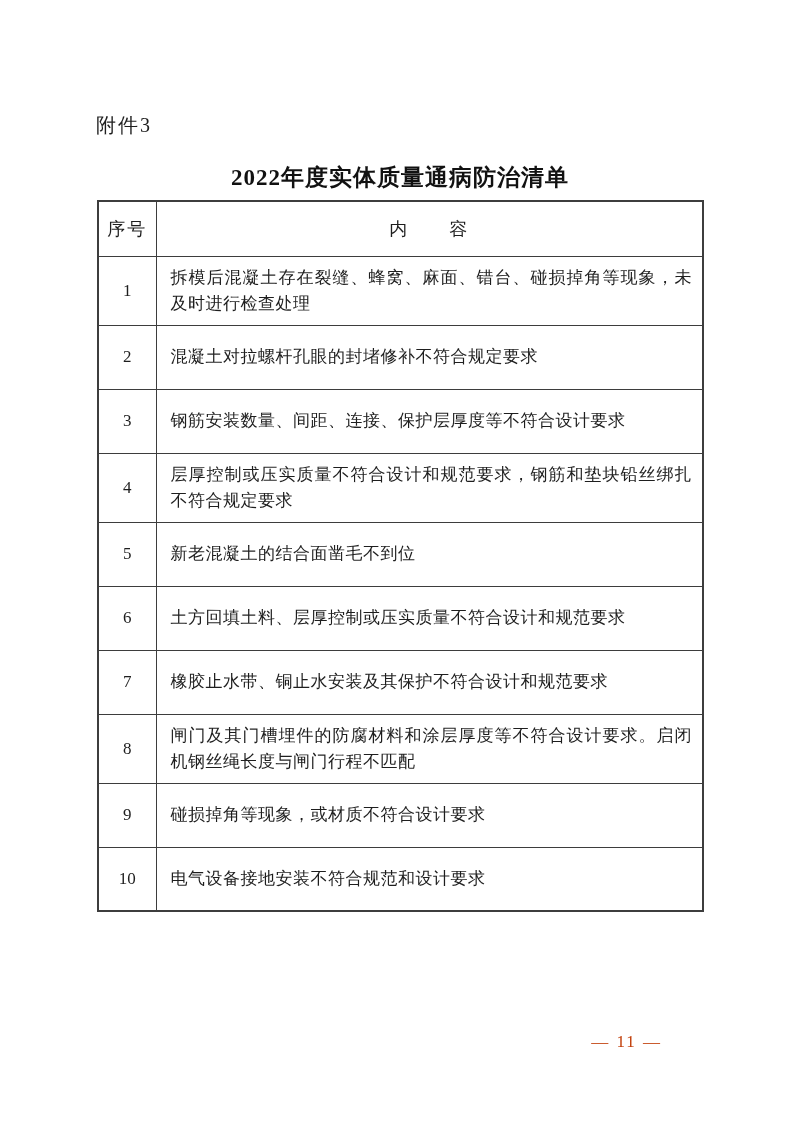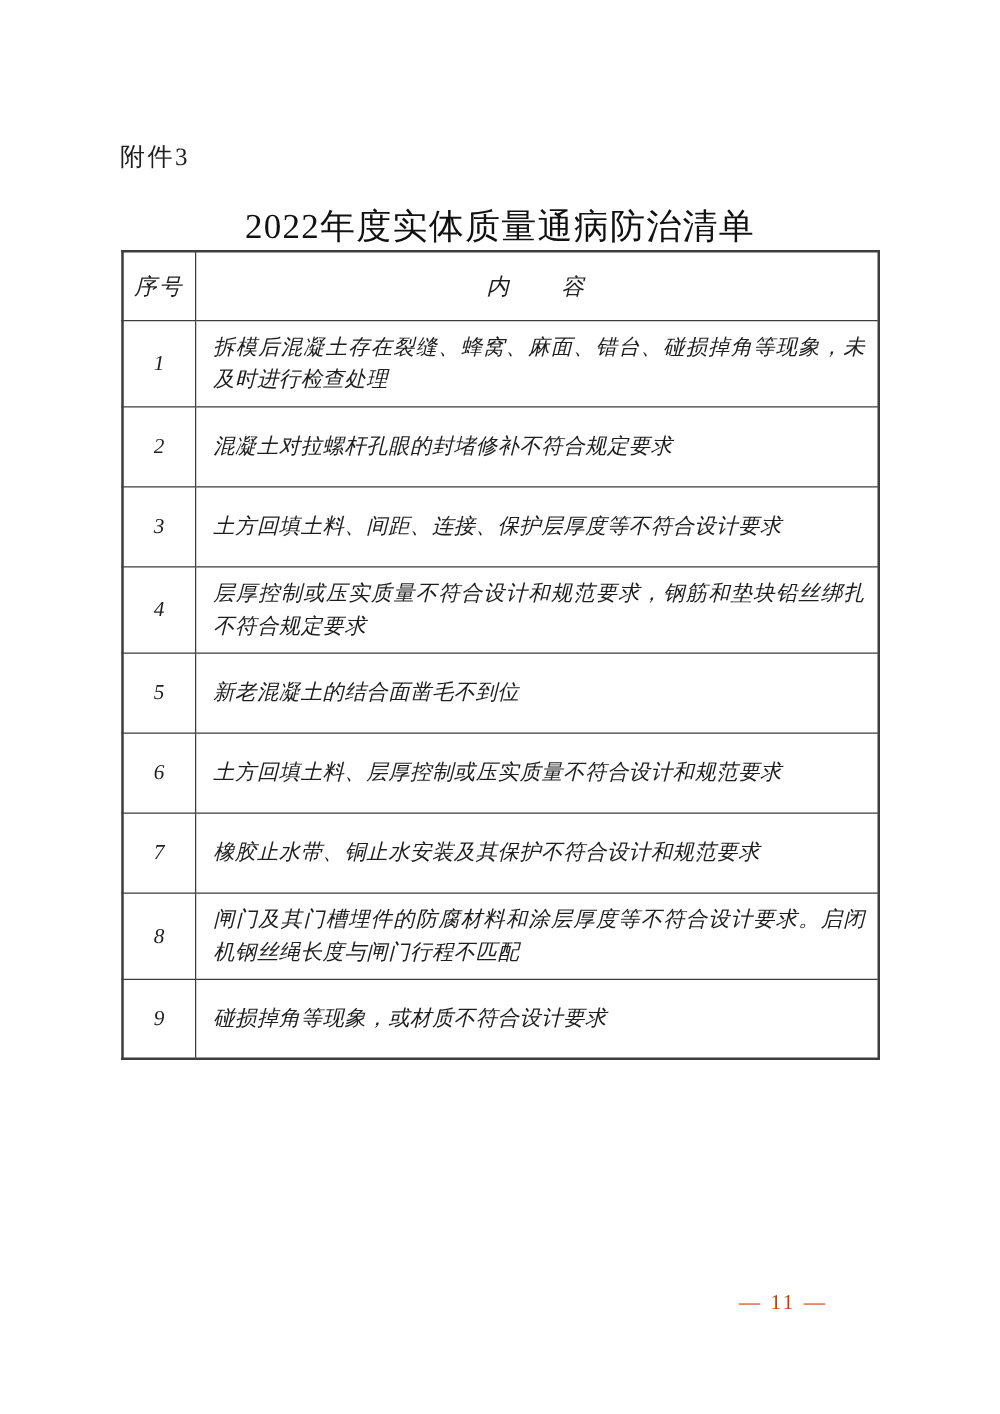--- a/index.html
+++ b/index.html
@@ -24,41 +24,40 @@
     font-size: 20px;
     letter-spacing: 2px;
     color: #1e1e1e;
   }
   .doc-title {
     position: absolute;
     left: 0;
     top: 148px;
     width: 100%;
     text-align: center;
-    font-size: 28px;
-    font-weight: normal;
+    font-size: 23px;
+    font-weight: bold;
     letter-spacing: 1px;
     color: #111;
   }
   .defects-table {
     position: absolute;
     left: 97px;
     top: 186px;
     width: 607px;
     border-collapse: collapse;
     table-layout: fixed;
   }
   .defects-table td, .defects-table th {
     border: 1px solid #3d3d3d;
     vertical-align: middle;
     font-weight: normal;
   }
   .defects-table {
     border: 2px solid #3d3d3d;
-    font-style: italic;
   }
   .col-index { width: 58px; }
   .defects-table th {
     height: 55px;
     font-size: 18px;
     letter-spacing: 2px;
     text-align: center;
     color: #1e1e1e;
   }
   .defects-table td {
@@ -110,21 +109,21 @@
       <tr>
         <td class="cell-index">1</td>
         <td class="cell-content">拆模后混凝土存在裂缝、蜂窝、麻面、错台、碰损掉角等现象，未及时进行检查处理</td>
       </tr>
       <tr>
         <td class="cell-index">2</td>
         <td class="cell-content">混凝土对拉螺杆孔眼的封堵修补不符合规定要求</td>
       </tr>
       <tr>
         <td class="cell-index">3</td>
-        <td class="cell-content">土方回填土料、间距、连接、保护层厚度等不符合设计要求</td>
+        <td class="cell-content">钢筋安装数量、间距、连接、保护层厚度等不符合设计要求</td>
       </tr>
       <tr>
         <td class="cell-index">4</td>
         <td class="cell-content">层厚控制或压实质量不符合设计和规范要求，钢筋和垫块铅丝绑扎不符合规定要求</td>
       </tr>
       <tr>
         <td class="cell-index">5</td>
         <td class="cell-content">新老混凝土的结合面凿毛不到位</td>
       </tr>
       <tr>
@@ -136,18 +135,22 @@
         <td class="cell-content">橡胶止水带、铜止水安装及其保护不符合设计和规范要求</td>
       </tr>
       <tr>
         <td class="cell-index">8</td>
         <td class="cell-content">闸门及其门槽埋件的防腐材料和涂层厚度等不符合设计要求。启闭机钢丝绳长度与闸门行程不匹配</td>
       </tr>
       <tr>
         <td class="cell-index">9</td>
         <td class="cell-content">碰损掉角等现象，或材质不符合设计要求</td>
       </tr>
+      <tr>
+        <td class="cell-index">10</td>
+        <td class="cell-content">电气设备接地安装不符合规范和设计要求</td>
+      </tr>
     </tbody>
   </table>
 
   <div class="page-number">— 11 —</div>
 
 </div>
 
 </body></html>

